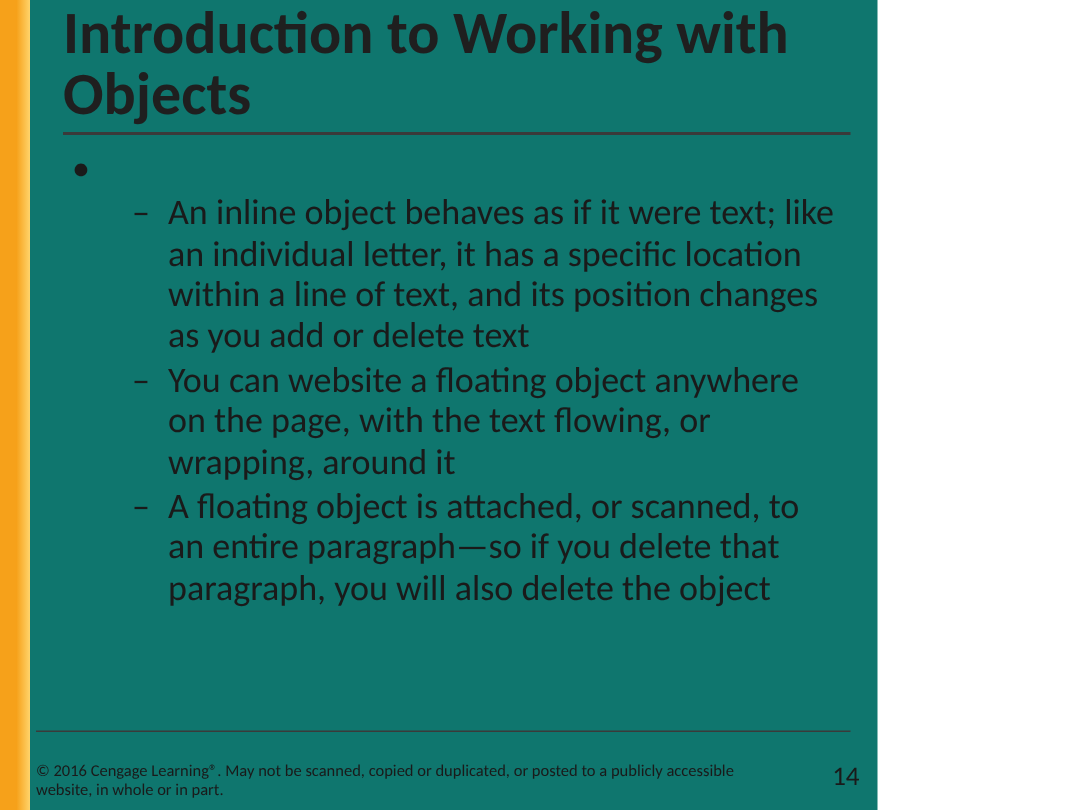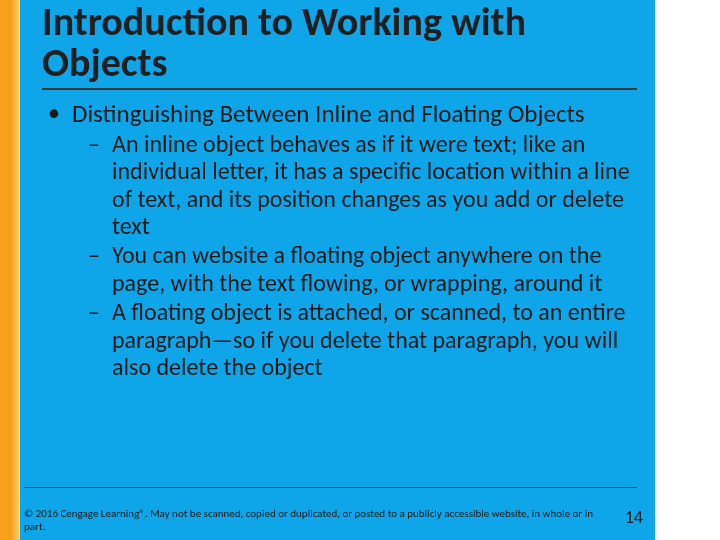--- a/index.html
+++ b/index.html
@@ -6,23 +6,23 @@
     margin: 0;
     padding: 0;
     width: 720px;
     height: 540px;
     font-family: Calibri, "Segoe UI", Arial, sans-serif;
     background: #fff;
     overflow: hidden;
   }
   .slide {
     position: relative;
-    width: 655px;
+    width: 585px;
     height: 540px;
-    background: #0ea5e9;
+    background: #0f766e;
   }
   .side-stripe {
     position: absolute;
     left: 0;
     top: 0;
     width: 20px;
     height: 540px;
     background: linear-gradient(to right, #f6a11a 0%, #f6a11a 55%, #ffd46b 100%);
   }
   .title-wrap {
@@ -112,21 +112,20 @@
 
   <div class="title-wrap">
     <h1 class="title">Introduction to Working with Objects</h1>
     <hr class="title-rule">
   </div>
 
   <div class="body">
 
     <div class="lvl1">
       <div class="bullet">•</div>
-      <div>Distinguishing Between Inline and Floating Objects</div>
     </div>
 
     <div class="lvl2-group">
 
       <div class="lvl2">
         <div class="dash">–</div>
         <div>
           <span>An </span><span class="bold">inline object </span><span>behaves as if it were text; like an individual letter, it has a specific location within a line of text, and its position changes as you add or delete text</span>
         </div>
       </div>

